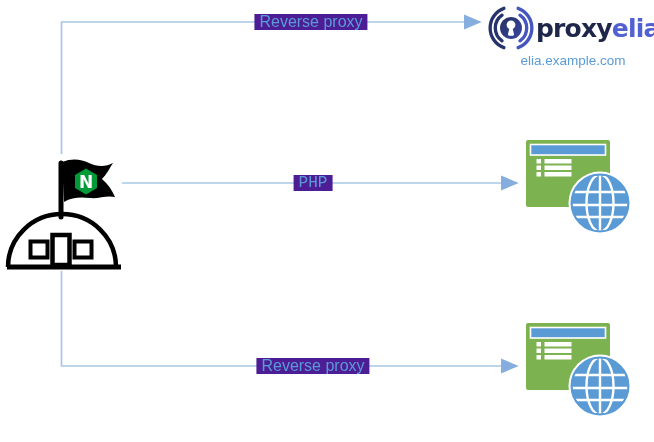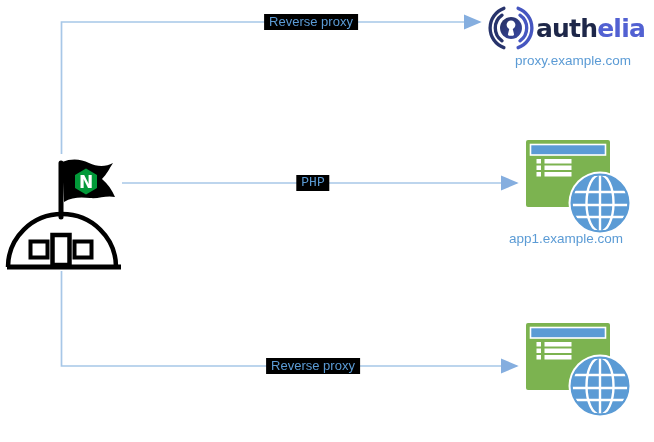--- a/index.html
+++ b/index.html
@@ -3,22 +3,22 @@
 <meta charset="utf-8">
 <style>
   html,body{margin:0;padding:0;background:#ffffff;}
   .canvas{
     position:relative;width:654px;height:442px;background:#ffffff;
     font-family:"Liberation Sans",sans-serif;overflow:hidden;
   }
   .connectors{position:absolute;left:0;top:0;width:654px;height:442px;}
   .edge-label{
     position:absolute;transform:translate(-50%,-50%);
-    background:#000000;padding:0 5px;color:#5B9BD5;
-    font-size:13px;white-space:nowrap;line-height:16px;
+    background:#4c1d95;padding:0 5px;color:#5B9BD5;
+    font-size:16px;white-space:nowrap;line-height:16px;
   }
   .domain-label{
     position:absolute;transform:translateX(-50%);
     color:#5B9BD5;font-size:13.5px;white-space:nowrap;line-height:16px;
   }
   .node-svg{position:absolute;}
   .authelia-wordmark{
     position:absolute;left:536px;top:11px;height:36px;line-height:36px;
     font-family:"DejaVu Sans",sans-serif;font-weight:bold;
     font-size:25px;letter-spacing:-0.8px;color:#1E2749;white-space:nowrap;
@@ -73,23 +73,23 @@
       <linearGradient id="agrad" x1="0" y1="0" x2="1" y2="1">
         <stop offset="0" stop-color="#252E5D"></stop>
           <stop offset="1" stop-color="#3A49A6"></stop>
       </linearGradient>
     </defs>
     <circle cx="22" cy="22" r="10.5" fill="url(#agrad)"></circle>
     <circle cx="22" cy="19" r="4.2" fill="#ffffff"></circle>
     <path d="M20.6,21.8 L23.4,21.8 L24.9,28 Q25.1,29.3 23.8,29.3 L20.2,29.3 Q18.9,29.3 19.1,28 Z" fill="#ffffff"></path>
   </svg>
   <div class="authelia-wordmark">
-    <span>auth</span><span class="accent">elia</span>
+    <span>proxy</span><span class="accent">elia</span>
   </div>
-  <div class="domain-label" style="left:573px;top:53px;">proxy.example.com</div>
+  <div class="domain-label" style="left:573px;top:53px;">elia.example.com</div>
 
   <svg class="node-svg" style="left:524px;top:138px;" width="112" height="102" viewBox="0 0 112 102">
     <rect x="2" y="2" width="84" height="67" rx="2" fill="#7CB350"></rect>
     <rect x="6.5" y="6.5" width="75" height="10.5" fill="#5B9BD5" stroke="#ffffff" stroke-width="1.6"></rect>
     <g fill="#ffffff">
       <rect x="12.5" y="21" width="4.5" height="4.5"></rect>
         <rect x="20.5" y="21" width="27" height="4.5"></rect>
       <rect x="12.5" y="27.5" width="4.5" height="4.5"></rect>
         <rect x="20.5" y="27.5" width="27" height="4.5"></rect>
       <rect x="12.5" y="34" width="4.5" height="4.5"></rect>
@@ -104,21 +104,20 @@
       <g clip-path="url(#gclip1)" stroke="#ffffff" stroke-width="2.4" fill="none">
         <line x1="0" y1="-28.5" x2="0" y2="28.5"></line>
         <ellipse rx="13.5" ry="28.5"></ellipse>
         <line x1="-28.5" y1="-11" x2="28.5" y2="-11"></line>
         <line x1="-28.5" y1="2" x2="28.5" y2="2"></line>
         <line x1="-28.5" y1="14" x2="28.5" y2="14"></line>
       </g>
       <circle r="28.5" fill="none" stroke="#5B9BD5" stroke-width="2"></circle>
     </g>
   </svg>
-  <div class="domain-label" style="left:566px;top:231px;">app1.example.com</div>
 
   <svg class="node-svg" style="left:524px;top:321px;" width="112" height="102" viewBox="0 0 112 102">
     <rect x="2" y="2" width="84" height="67" rx="2" fill="#7CB350"></rect>
     <rect x="6.5" y="6.5" width="75" height="10.5" fill="#5B9BD5" stroke="#ffffff" stroke-width="1.6"></rect>
     <g fill="#ffffff">
       <rect x="12.5" y="21" width="4.5" height="4.5"></rect>
         <rect x="20.5" y="21" width="27" height="4.5"></rect>
       <rect x="12.5" y="27.5" width="4.5" height="4.5"></rect>
         <rect x="20.5" y="27.5" width="27" height="4.5"></rect>
       <rect x="12.5" y="34" width="4.5" height="4.5"></rect>

